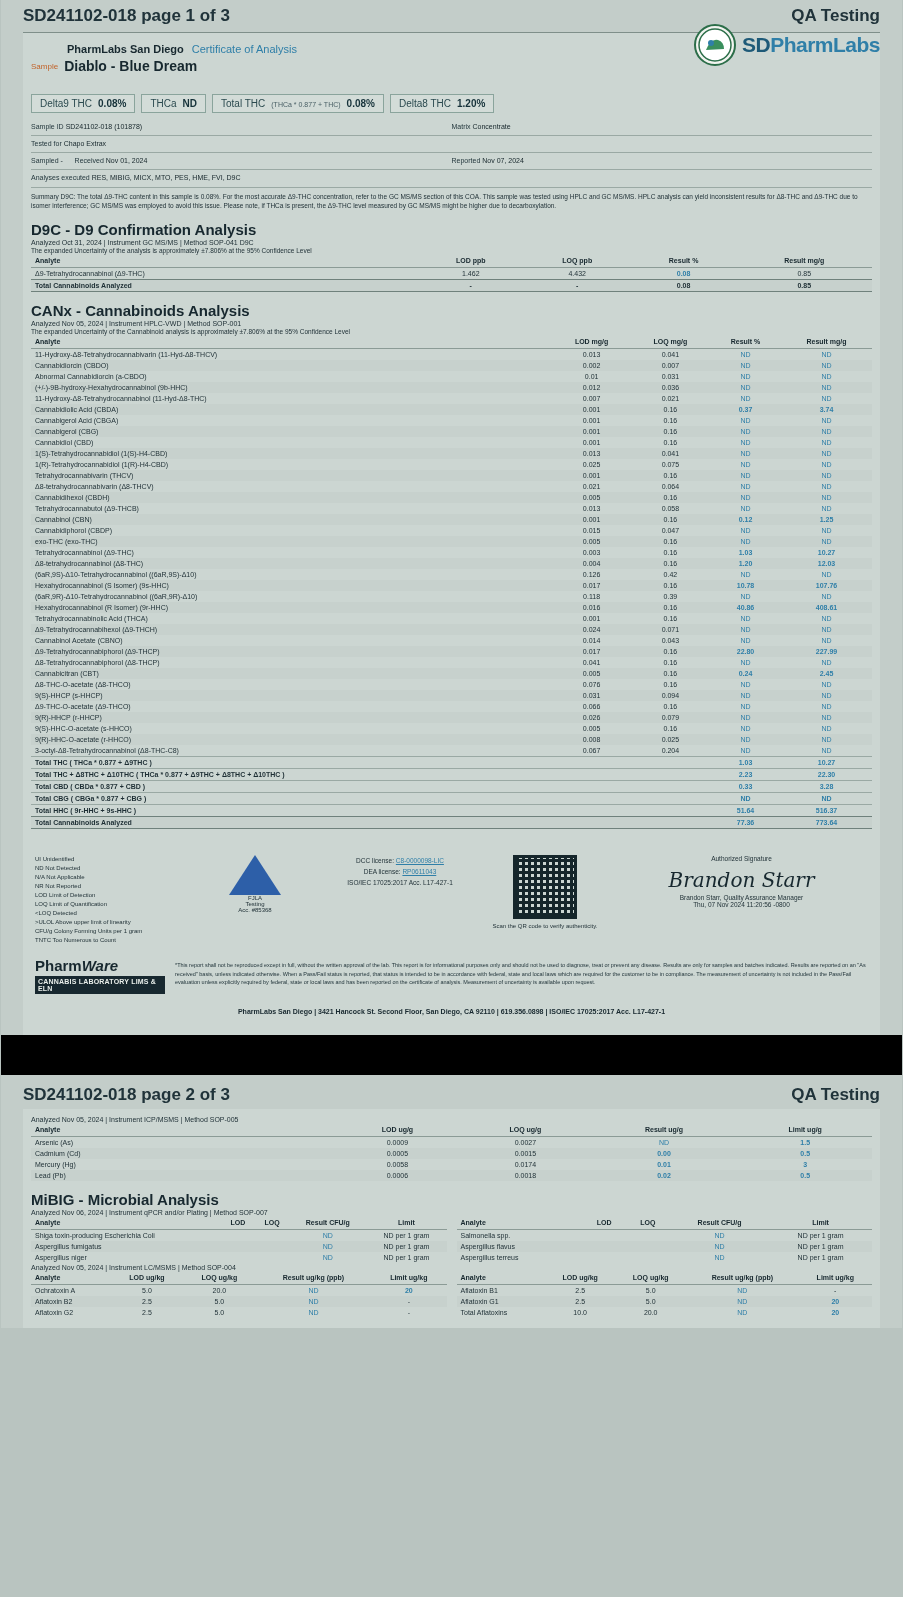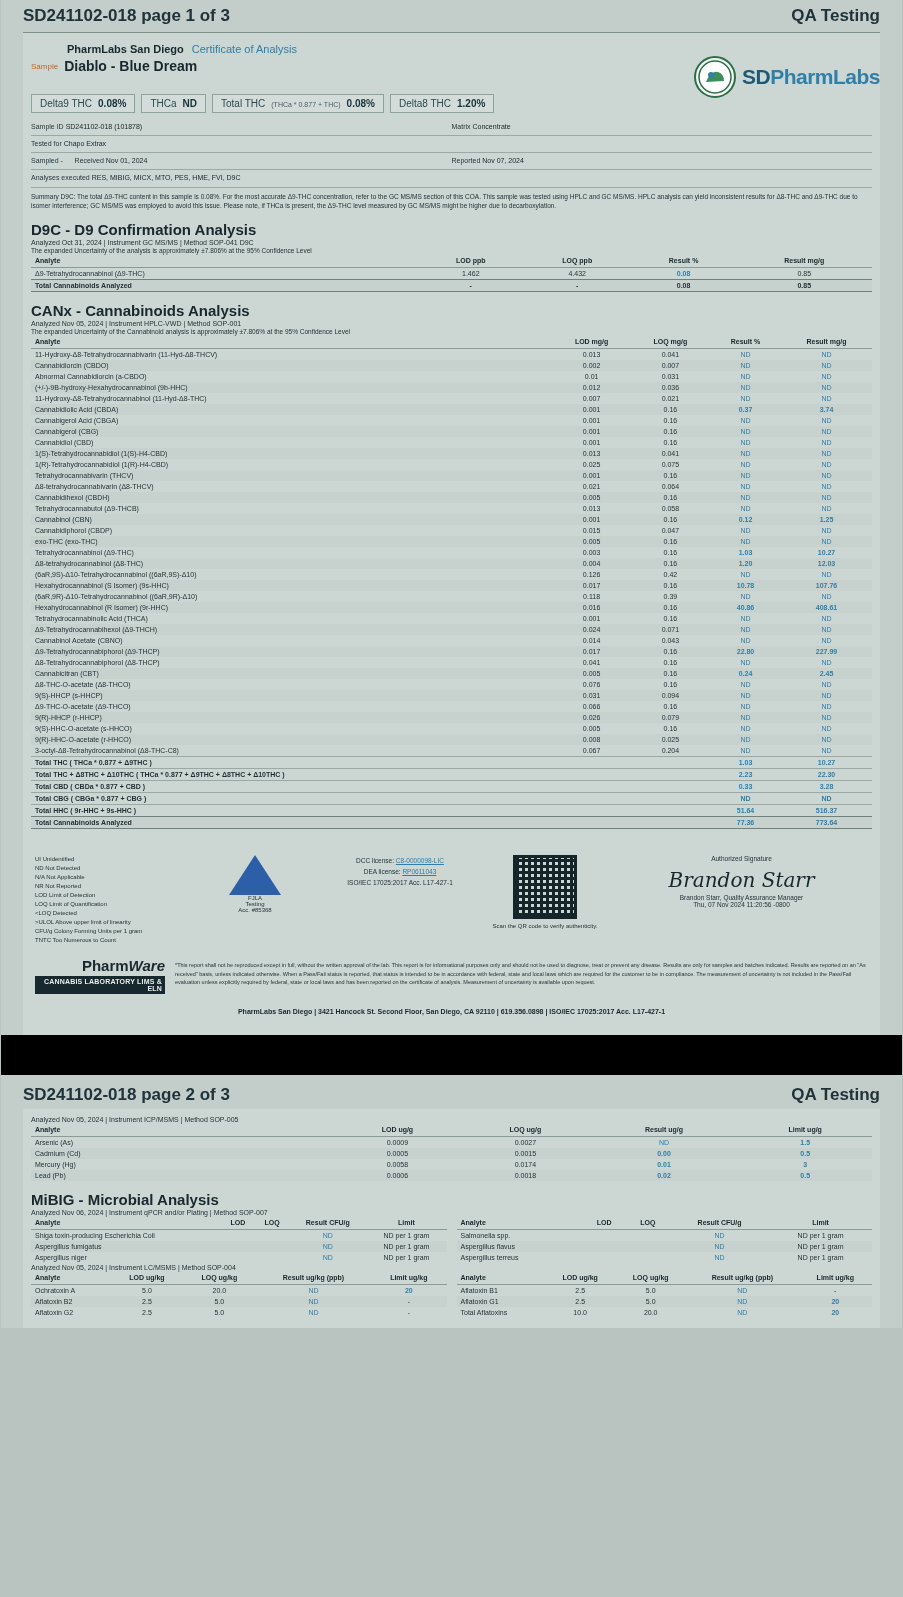--- a/index.html
+++ b/index.html
@@ -10,21 +10,21 @@
   .hdr-left{font-size:17px;font-weight:600;color:#20333a;}
   .hdr-right{font-size:17px;font-weight:600;color:#20333a;}
   .rule{height:1px;background:#7f8f8a;margin:2px 12px 0 12px;}
   .card{background:#ccd6d2;margin:0 12px;padding:6px 8px 10px 8px;}
   .lab-line{display:flex;align-items:baseline;gap:8px;font-size:11px;margin-top:4px;padding-left:36px;}
   .lab-name{font-weight:700;color:#17282f;font-size:11px;}
   .coa-link{color:#2f7fa8;font-size:11px;}
   .sample-row{display:flex;align-items:center;gap:6px;margin-top:3px;}
   .sample-label{color:#c1632a;font-size:8px;}
   .sample-name{font-size:14px;font-weight:600;color:#17282f;}
-  .logo-wrap{position:absolute;right:22px;top:56px;display:flex;align-items:center;gap:6px;}
+  .logo-wrap{position:absolute;right:22px;top:24px;display:flex;align-items:center;gap:6px;}
   .logo-circle{width:38px;height:38px;border-radius:50%;background:#f2f4f0;border:2px solid #2c6e49;display:flex;align-items:center;justify-content:center;overflow:hidden;}
   .logo-text{font-size:21px;font-weight:700;color:#2f7fa8;letter-spacing:-.5px;}
   .logo-text .dark{color:#1e5a78;}
   .chips{display:flex;gap:6px;margin-top:20px;text-align:right;}
   .chip{border:1px solid #8aa49c;background:#d3dcd8;padding:3px 8px;font-size:10px;display:flex;gap:6px;align-items:baseline;}
   .chip .k{color:#2b4a4f;}
   .chip .sub{font-size:7px;color:#4a6066;}
   .chip .v{font-weight:700;color:#16323a;}
   .meta{margin-top:9px;font-size:7px;color:#1f3238;line-height:1.45;}
   .meta-grid{display:flex;}
@@ -54,21 +54,21 @@
   .lic a{color:#2f7fa8;}
   .qr{width:120px;text-align:center;}
   .qrbox{width:58px;height:58px;margin:0 auto;background:
      repeating-linear-gradient(0deg,#15262b 0 3px,transparent 3px 6px),
      repeating-linear-gradient(90deg,#15262b 0 3px,transparent 3px 6px);
      border:3px solid #15262b;}
   .qrcap{font-size:6px;margin-top:4px;color:#1d2e34;}
   .sig{flex:1;text-align:center;font-size:6.5px;color:#1d2e34;}
   .sig-name{font-family:"DejaVu Serif",serif;font-style:italic;font-size:20px;color:#17282f;margin:6px 0 2px 0;}
   .pharmware{display:flex;align-items:flex-start;gap:10px;margin-top:12px;padding:0 4px 10px 4px;}
-  .pw-logo{width:130px;text-align:right;}
+  .pw-logo{width:130px;}
   .pw-title{font-size:15px;font-weight:700;color:#17282f;}
   .pw-title .i{font-style:italic;}
   .pw-sub{font-size:7px;font-weight:700;background:#17282f;color:#e8eeea;padding:2px 3px;margin-top:2px;letter-spacing:.2px;}
   .disclaimer{flex:1;font-size:5.5px;line-height:1.55;color:#22353b;padding-top:4px;}
   .addr{text-align:center;font-size:7px;color:#17282f;font-weight:600;padding:4px 0 10px 0;}
   .gap{height:40px;background:#000;}
   .p2hdr{display:flex;justify-content:space-between;align-items:flex-end;padding:10px 12px 4px 12px;}
   .twocol{display:flex;gap:10px;}
   .twocol table{width:50%;}
 </style>

